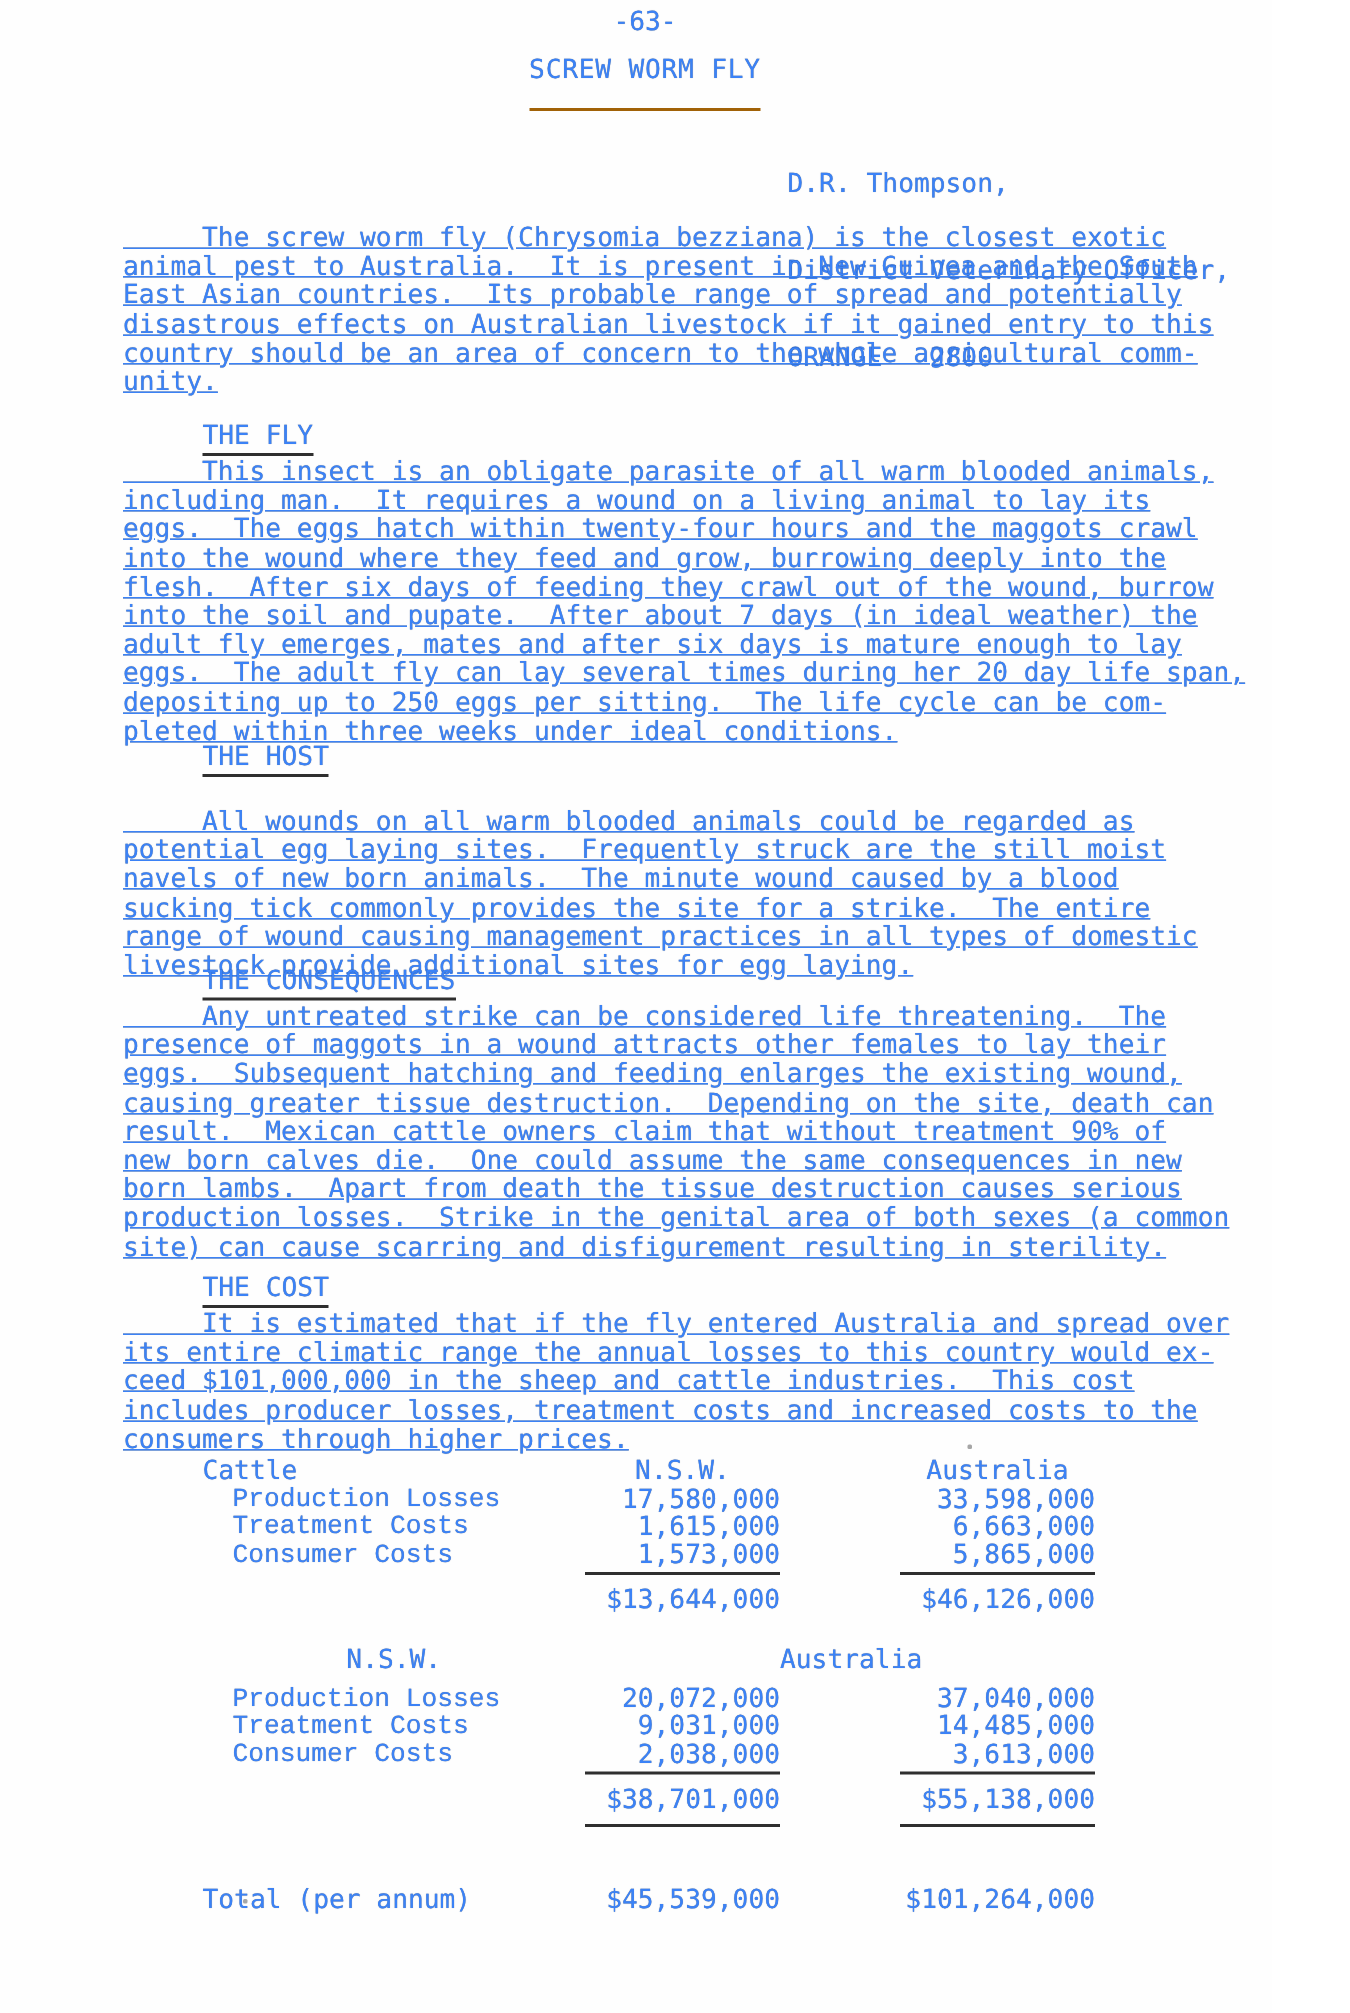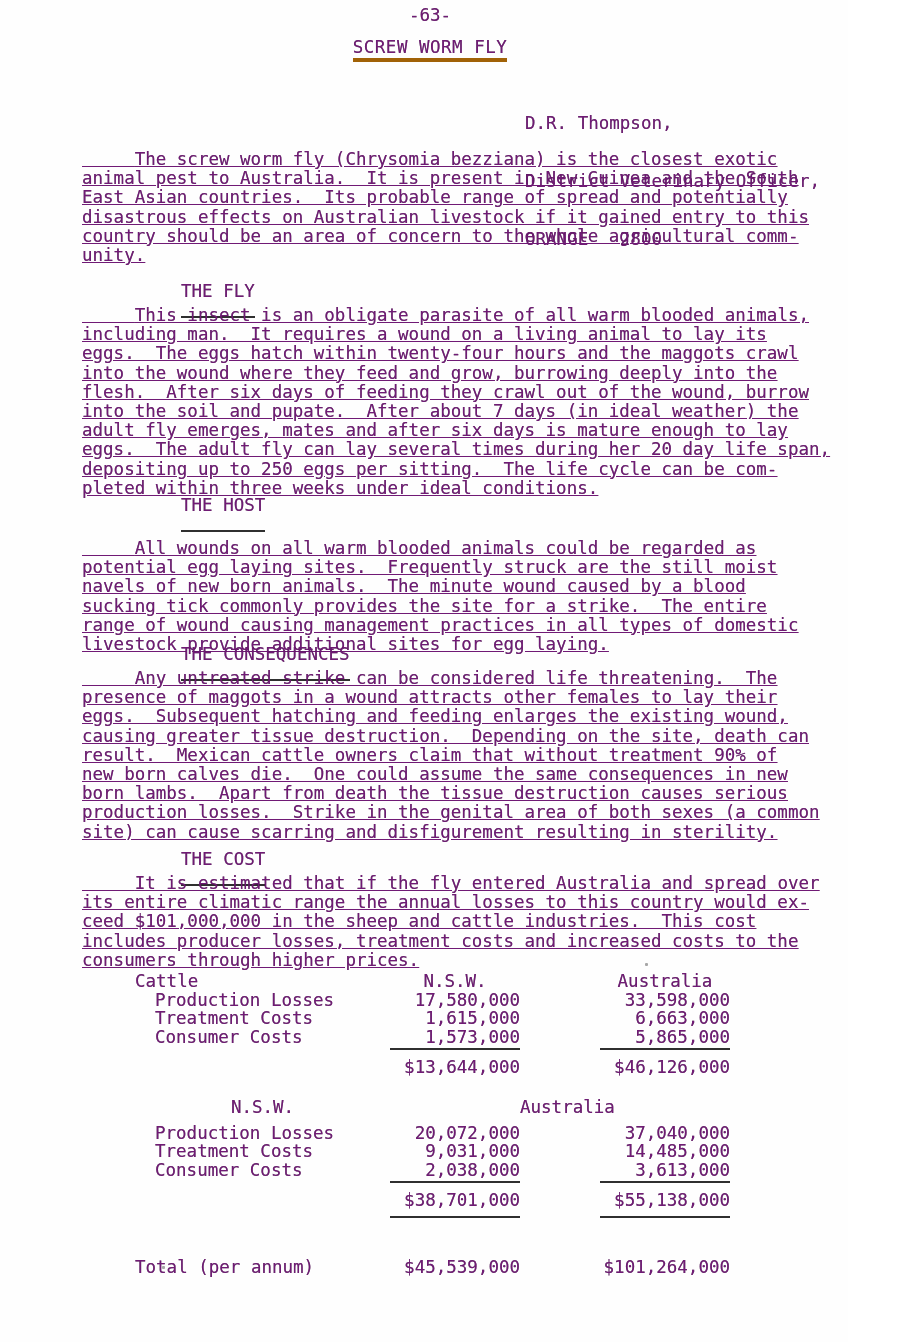--- a/index.html
+++ b/index.html
@@ -1,40 +1,40 @@
 <!DOCTYPE html>
 <html><head>
 <meta charset="utf-8">
 <style>
   html,body { margin:0; padding:0; background:#ffffff; }
   .page {
     position:relative; width:848px; height:1342px; background:#fefefe;
     font-family:"DejaVu Sans Mono", monospace;
-    font-size:17.5px; line-height:19.2px; color:#701a75;
+    font-size:17.5px; line-height:19.2px; color:#3b82f6;
     text-shadow:0 0 0.45px rgba(20,20,20,0.55);
     overflow:hidden;
   }
   .pre { white-space:pre-wrap; }
   .abs { position:absolute; }
   .centerband { left:0; width:860px; text-align:center; }
   .title-text {
-    display:inline-block; border-bottom:4px solid #a16207; padding-bottom:1px;
+    display:inline-block; border-bottom:2px solid #a16207; padding-bottom:15px;
     letter-spacing:0.5px;
   }
   .author { left:525px; top:76px; white-space:pre; }
   .para { left:82px; width:772px;text-decoration:underline; }
   .sect-heading { left:135px; }
   .sect-heading span {
-    display:inline-block; border-bottom:2px solid #2f2f2f; padding-bottom:15px;margin-left:46px;
+    display:inline-block; border-bottom:2px solid #2f2f2f; padding-bottom:1px;
   }
   
   .costs-table { position:absolute; left:135px; top:972px; width:600px; }
   .t-row { display:grid; grid-template-columns:255px 130px 80px 130px; height:18.6px; }
   .t-label { text-align:left; }
-  .t-label.indent { padding-left:20px; }
+  .t-label.indent { padding-left:20px;font-family:Liberation Mono, monospace; }
   .t-num { text-align:right; }
   .t-head { text-align:center; }
   .rule-row { height:10px; margin-top:2px; }
   .rule { border-top:2px solid #2f2f2f; width:130px; height:0; }
   .sheep-header { margin-top:21px; }
   .sheep-first { margin-top:7px; }
   .bottom-rule { margin-top:6px; }
   .total-row { margin-top:32px; }
   
   .speck { position:absolute; background:#6a6a6a; border-radius:1px; }

